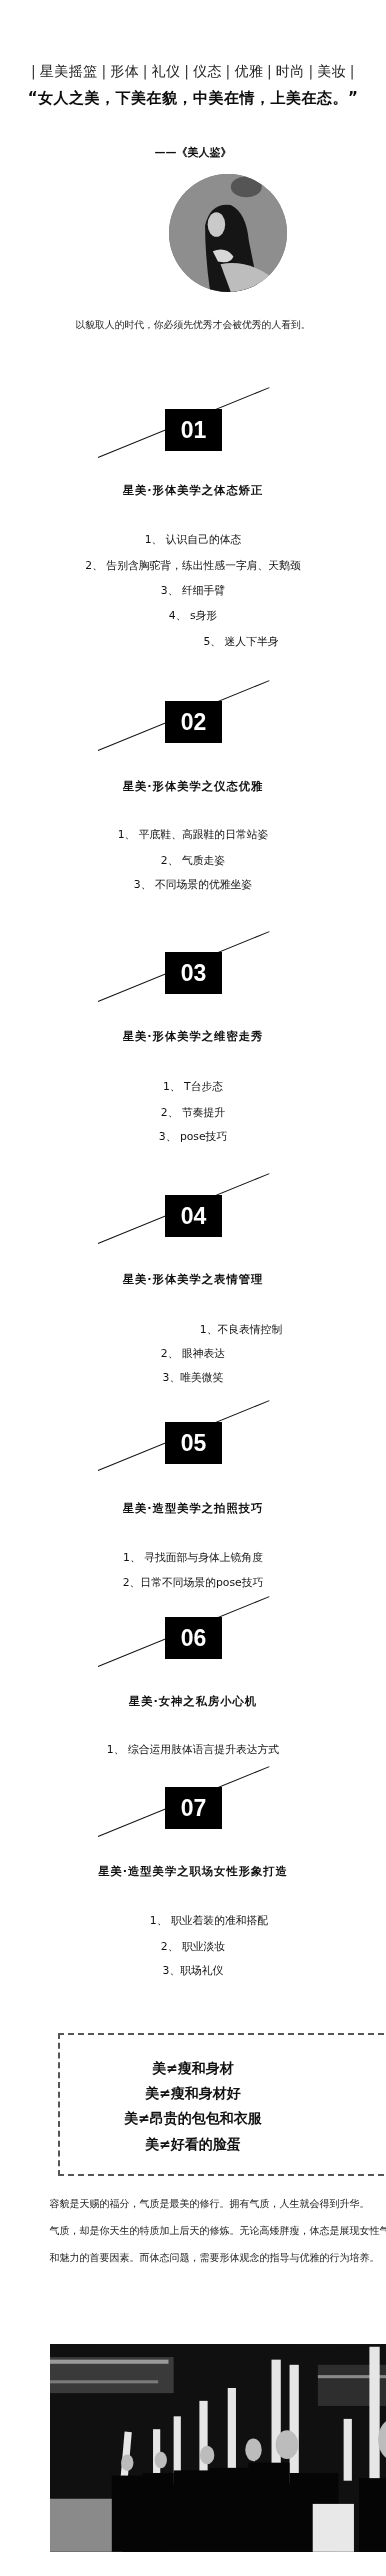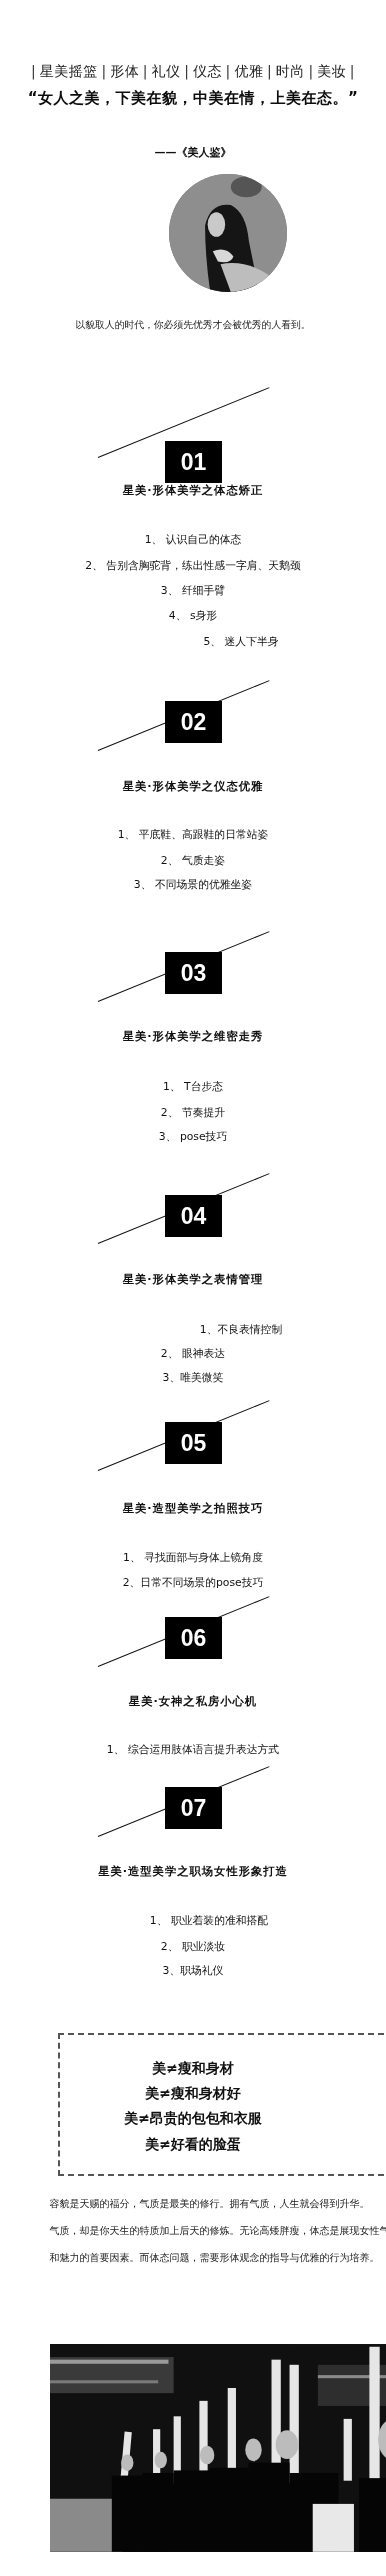--- a/index.html
+++ b/index.html
@@ -50,21 +50,21 @@
     <ellipse cx="92" cy="98" rx="17" ry="24" fill="#c9c9c9"></ellipse>
     <path d="M85 150 Q110 140 125 160 Q120 175 95 170Z" fill="#d8d8d8"></path>
     <path d="M100 175 Q150 165 200 200 L210 229 L120 229Z" fill="#bdbdbd"></path>
   </svg>
 </div>
 
 <div class="center-text caption">以貌取人的时代，你必须先优秀才会被优秀的人看到。</div>
 
 <div>
   <div class="sec-line" style="left:98px;top:457px;width:185px;transform:rotate(-22.2deg);"></div>
-  <div class="num-box" style="top:409px;margin-top:32px;">01</div>
+  <div class="num-box" style="top:409px;">01</div>
   <div class="center-text sec-title" style="top:483px;">星美·形体美学之体态矫正</div>
   <div class="center-text sec-item" style="top:533px;">1、 认识自己的体态</div>
   <div class="center-text sec-item" style="top:559px;">2、 告别含胸驼背，练出性感一字肩、天鹅颈</div>
   <div class="center-text sec-item" style="top:584px;">3、 纤细手臂</div>
   <div class="center-text sec-item" style="top:609px;">4、 s身形</div>
   <div class="center-text sec-item" style="top:635px;padding-left:48px;">5、 迷人下半身</div>
 </div>
 
 <div>
   <div class="sec-line" style="left:98px;top:750px;width:185px;transform:rotate(-22.2deg);"></div>

